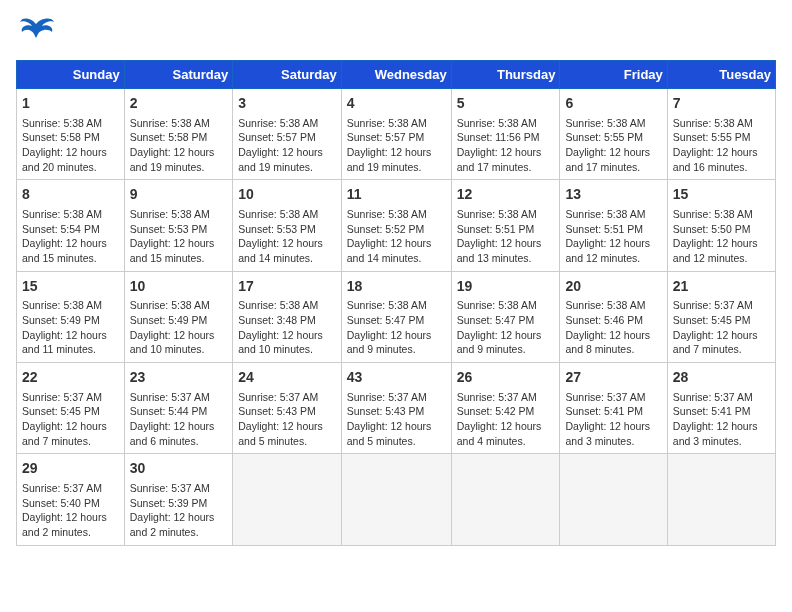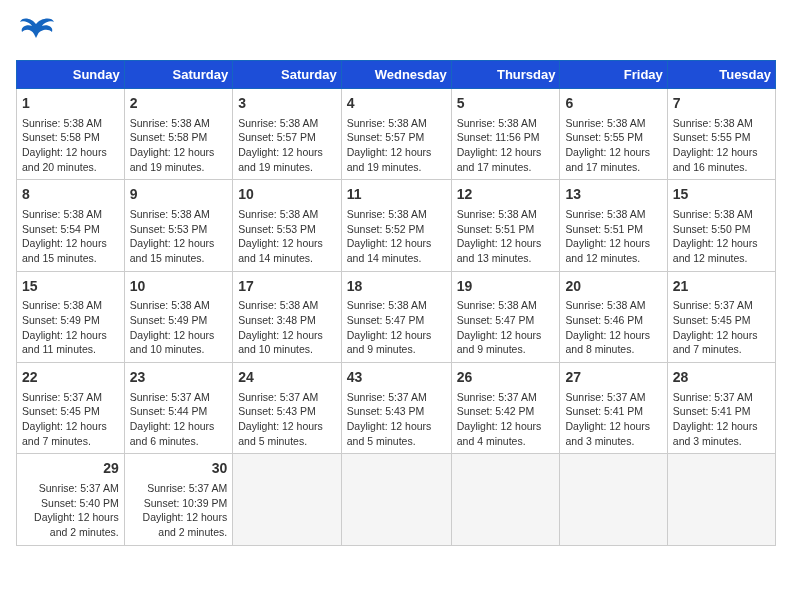--- a/index.html
+++ b/index.html
@@ -59,21 +59,20 @@
       font-size: 14px;
       font-weight: bold;
       display: block;
       margin-bottom: 2px;
     }
     .calendar tbody tr td.empty {
       background: #f5f5f5;
     }
     .calendar tbody tr:last-child td {
       border-bottom: 1px solid #ccc;
-      text-align: right;
     }
     .logo-wrapper {
       display: flex;
       align-items: center;
       gap: 4px;
     }
     .logo-icon {
       width: 40px;
       height: 36px;
     }
@@ -158,21 +157,21 @@
         <td><span class="day-num">22</span><span>Sunrise: 5:37 AM</span><br><span>Sunset: 5:45 PM</span><br><span>Daylight: 12 hours and 7 minutes.</span></td>
         <td><span class="day-num">23</span><span>Sunrise: 5:37 AM</span><br><span>Sunset: 5:44 PM</span><br><span>Daylight: 12 hours and 6 minutes.</span></td>
         <td><span class="day-num">24</span><span>Sunrise: 5:37 AM</span><br><span>Sunset: 5:43 PM</span><br><span>Daylight: 12 hours and 5 minutes.</span></td>
         <td><span class="day-num">43</span><span>Sunrise: 5:37 AM</span><br><span>Sunset: 5:43 PM</span><br><span>Daylight: 12 hours and 5 minutes.</span></td>
         <td><span class="day-num">26</span><span>Sunrise: 5:37 AM</span><br><span>Sunset: 5:42 PM</span><br><span>Daylight: 12 hours and 4 minutes.</span></td>
         <td><span class="day-num">27</span><span>Sunrise: 5:37 AM</span><br><span>Sunset: 5:41 PM</span><br><span>Daylight: 12 hours and 3 minutes.</span></td>
         <td><span class="day-num">28</span><span>Sunrise: 5:37 AM</span><br><span>Sunset: 5:41 PM</span><br><span>Daylight: 12 hours and 3 minutes.</span></td>
       </tr>
       <tr>
         <td><span class="day-num">29</span><span>Sunrise: 5:37 AM</span><br><span>Sunset: 5:40 PM</span><br><span>Daylight: 12 hours and 2 minutes.</span></td>
-        <td><span class="day-num">30</span><span>Sunrise: 5:37 AM</span><br><span>Sunset: 10:39 PM</span><br><span>Daylight: 12 hours and 2 minutes.</span></td>
+        <td><span class="day-num">30</span><span>Sunrise: 5:37 AM</span><br><span>Sunset: 5:39 PM</span><br><span>Daylight: 12 hours and 2 minutes.</span></td>
         <td class="empty"></td>
         <td class="empty"></td>
         <td class="empty"></td>
         <td class="empty"></td>
         <td class="empty"></td>
       </tr>
     </tbody>
 </table>
 
 </body></html>

